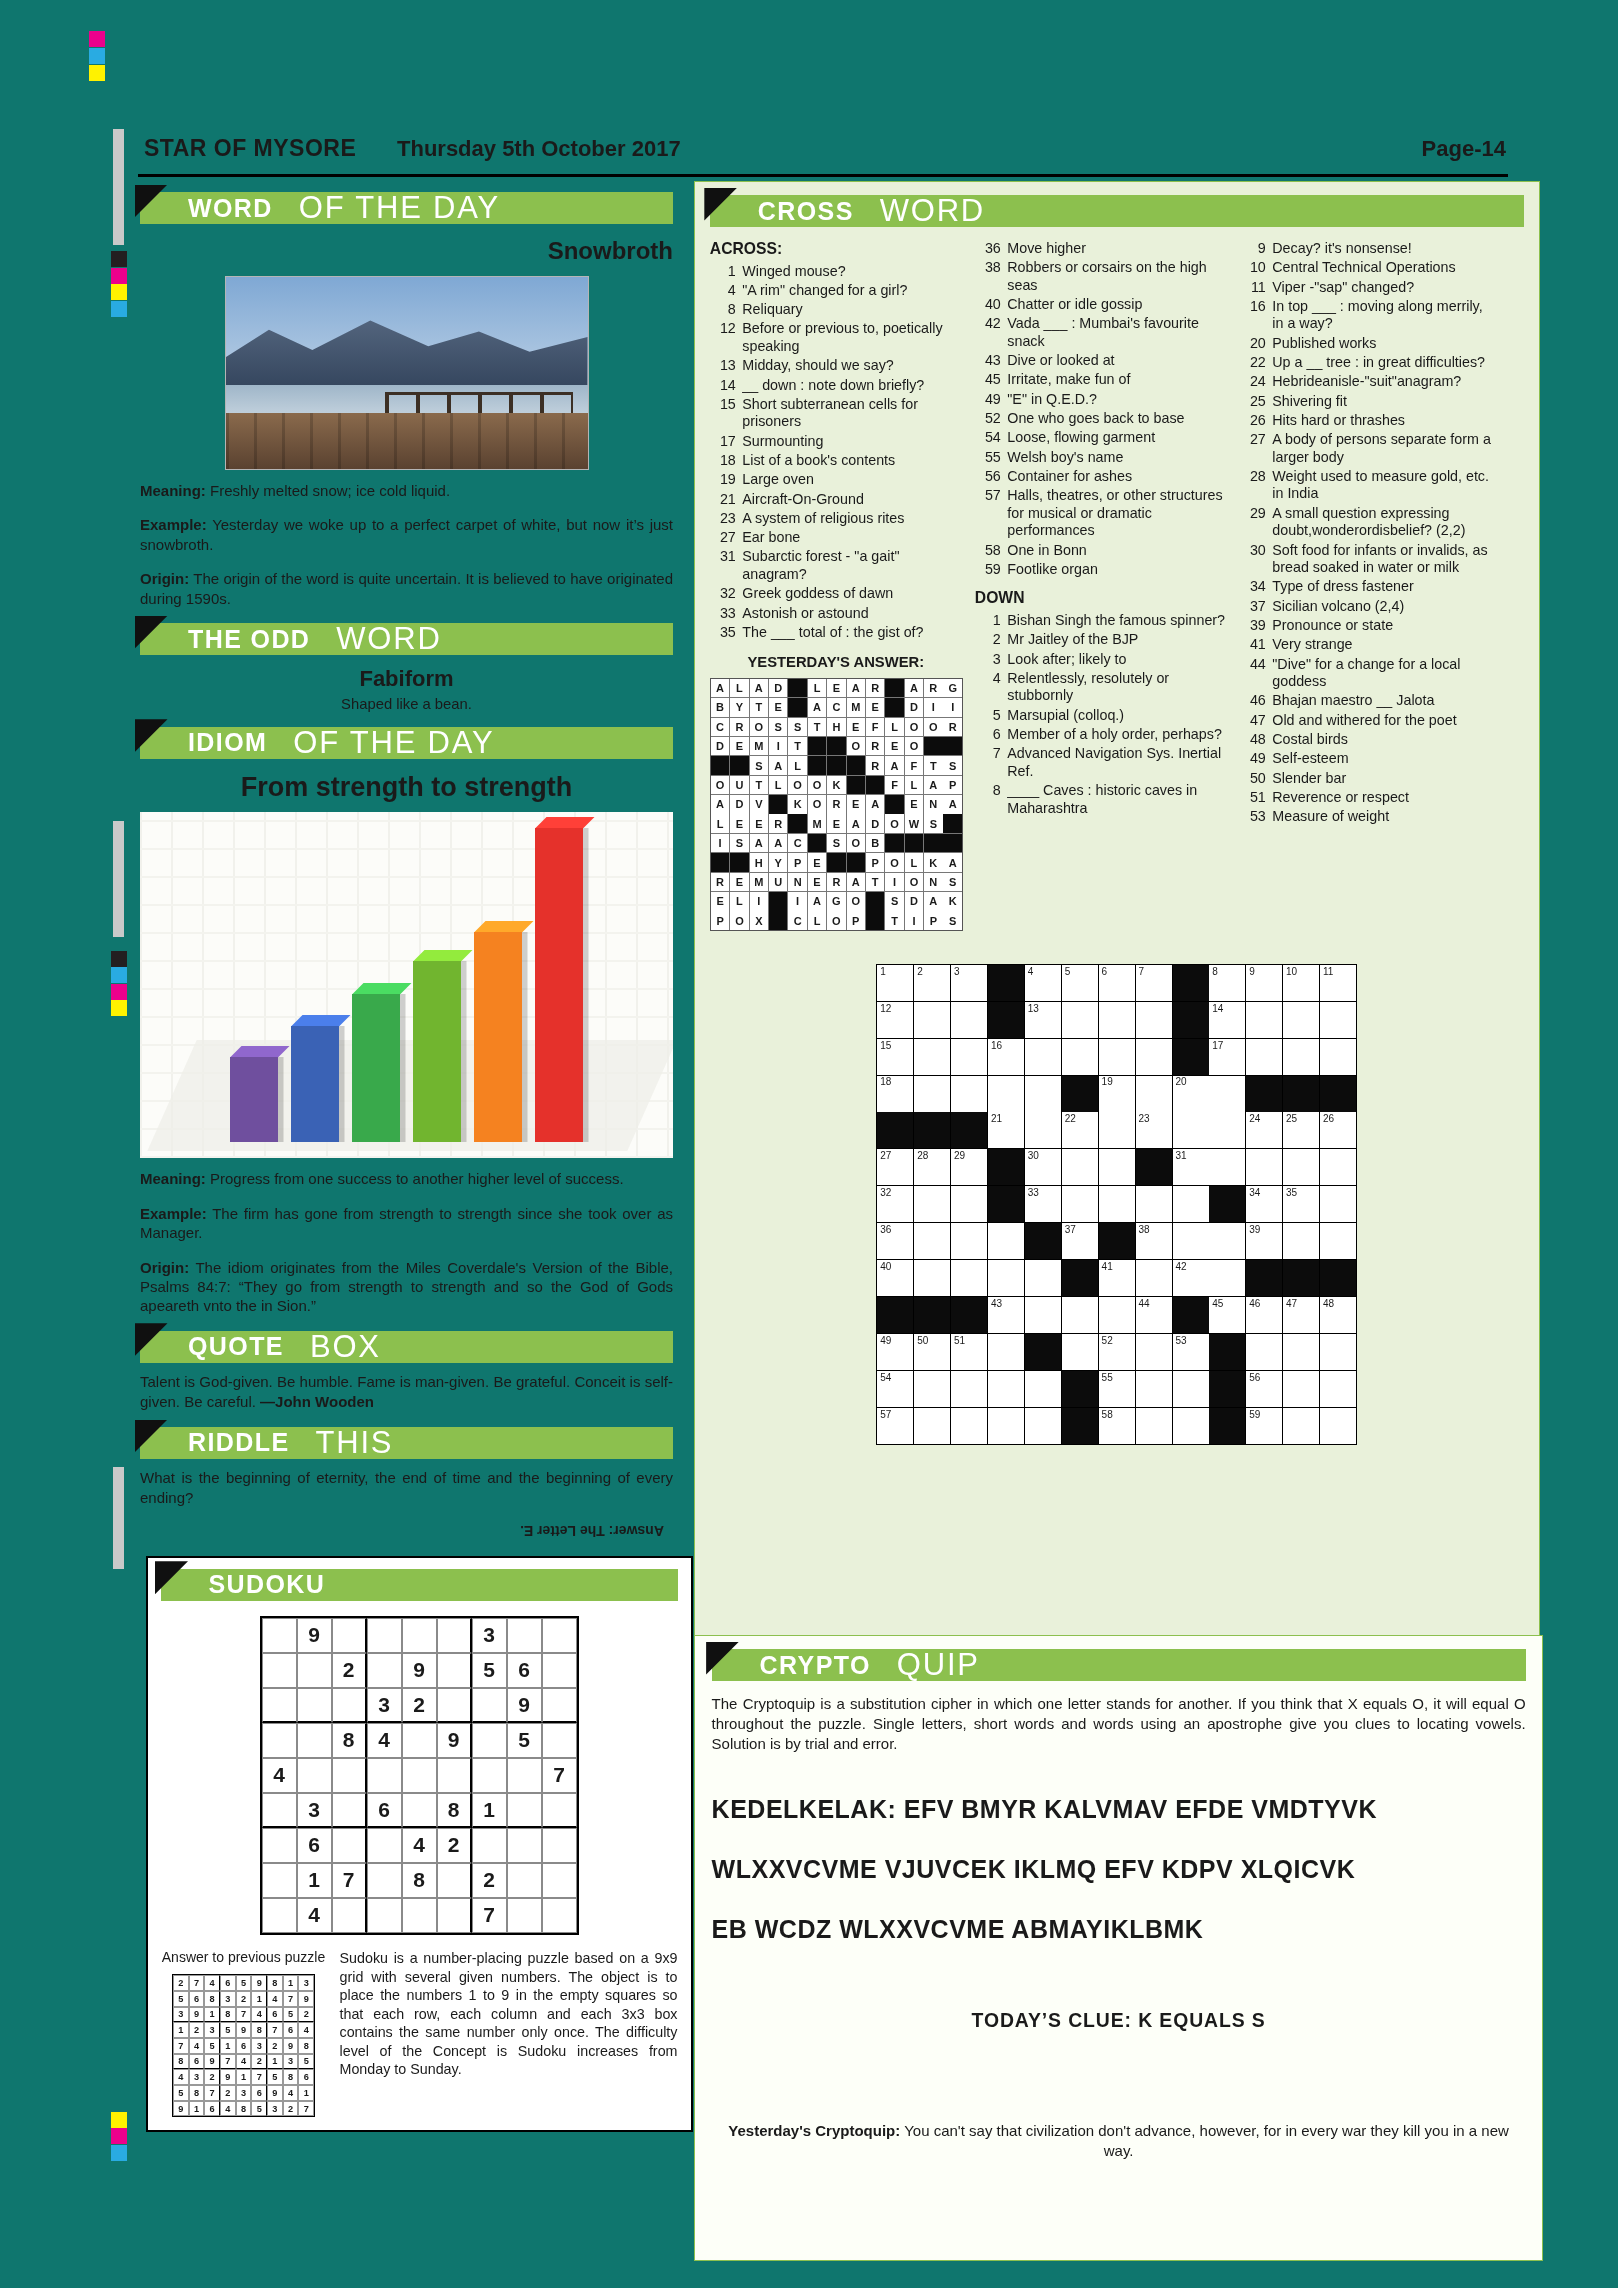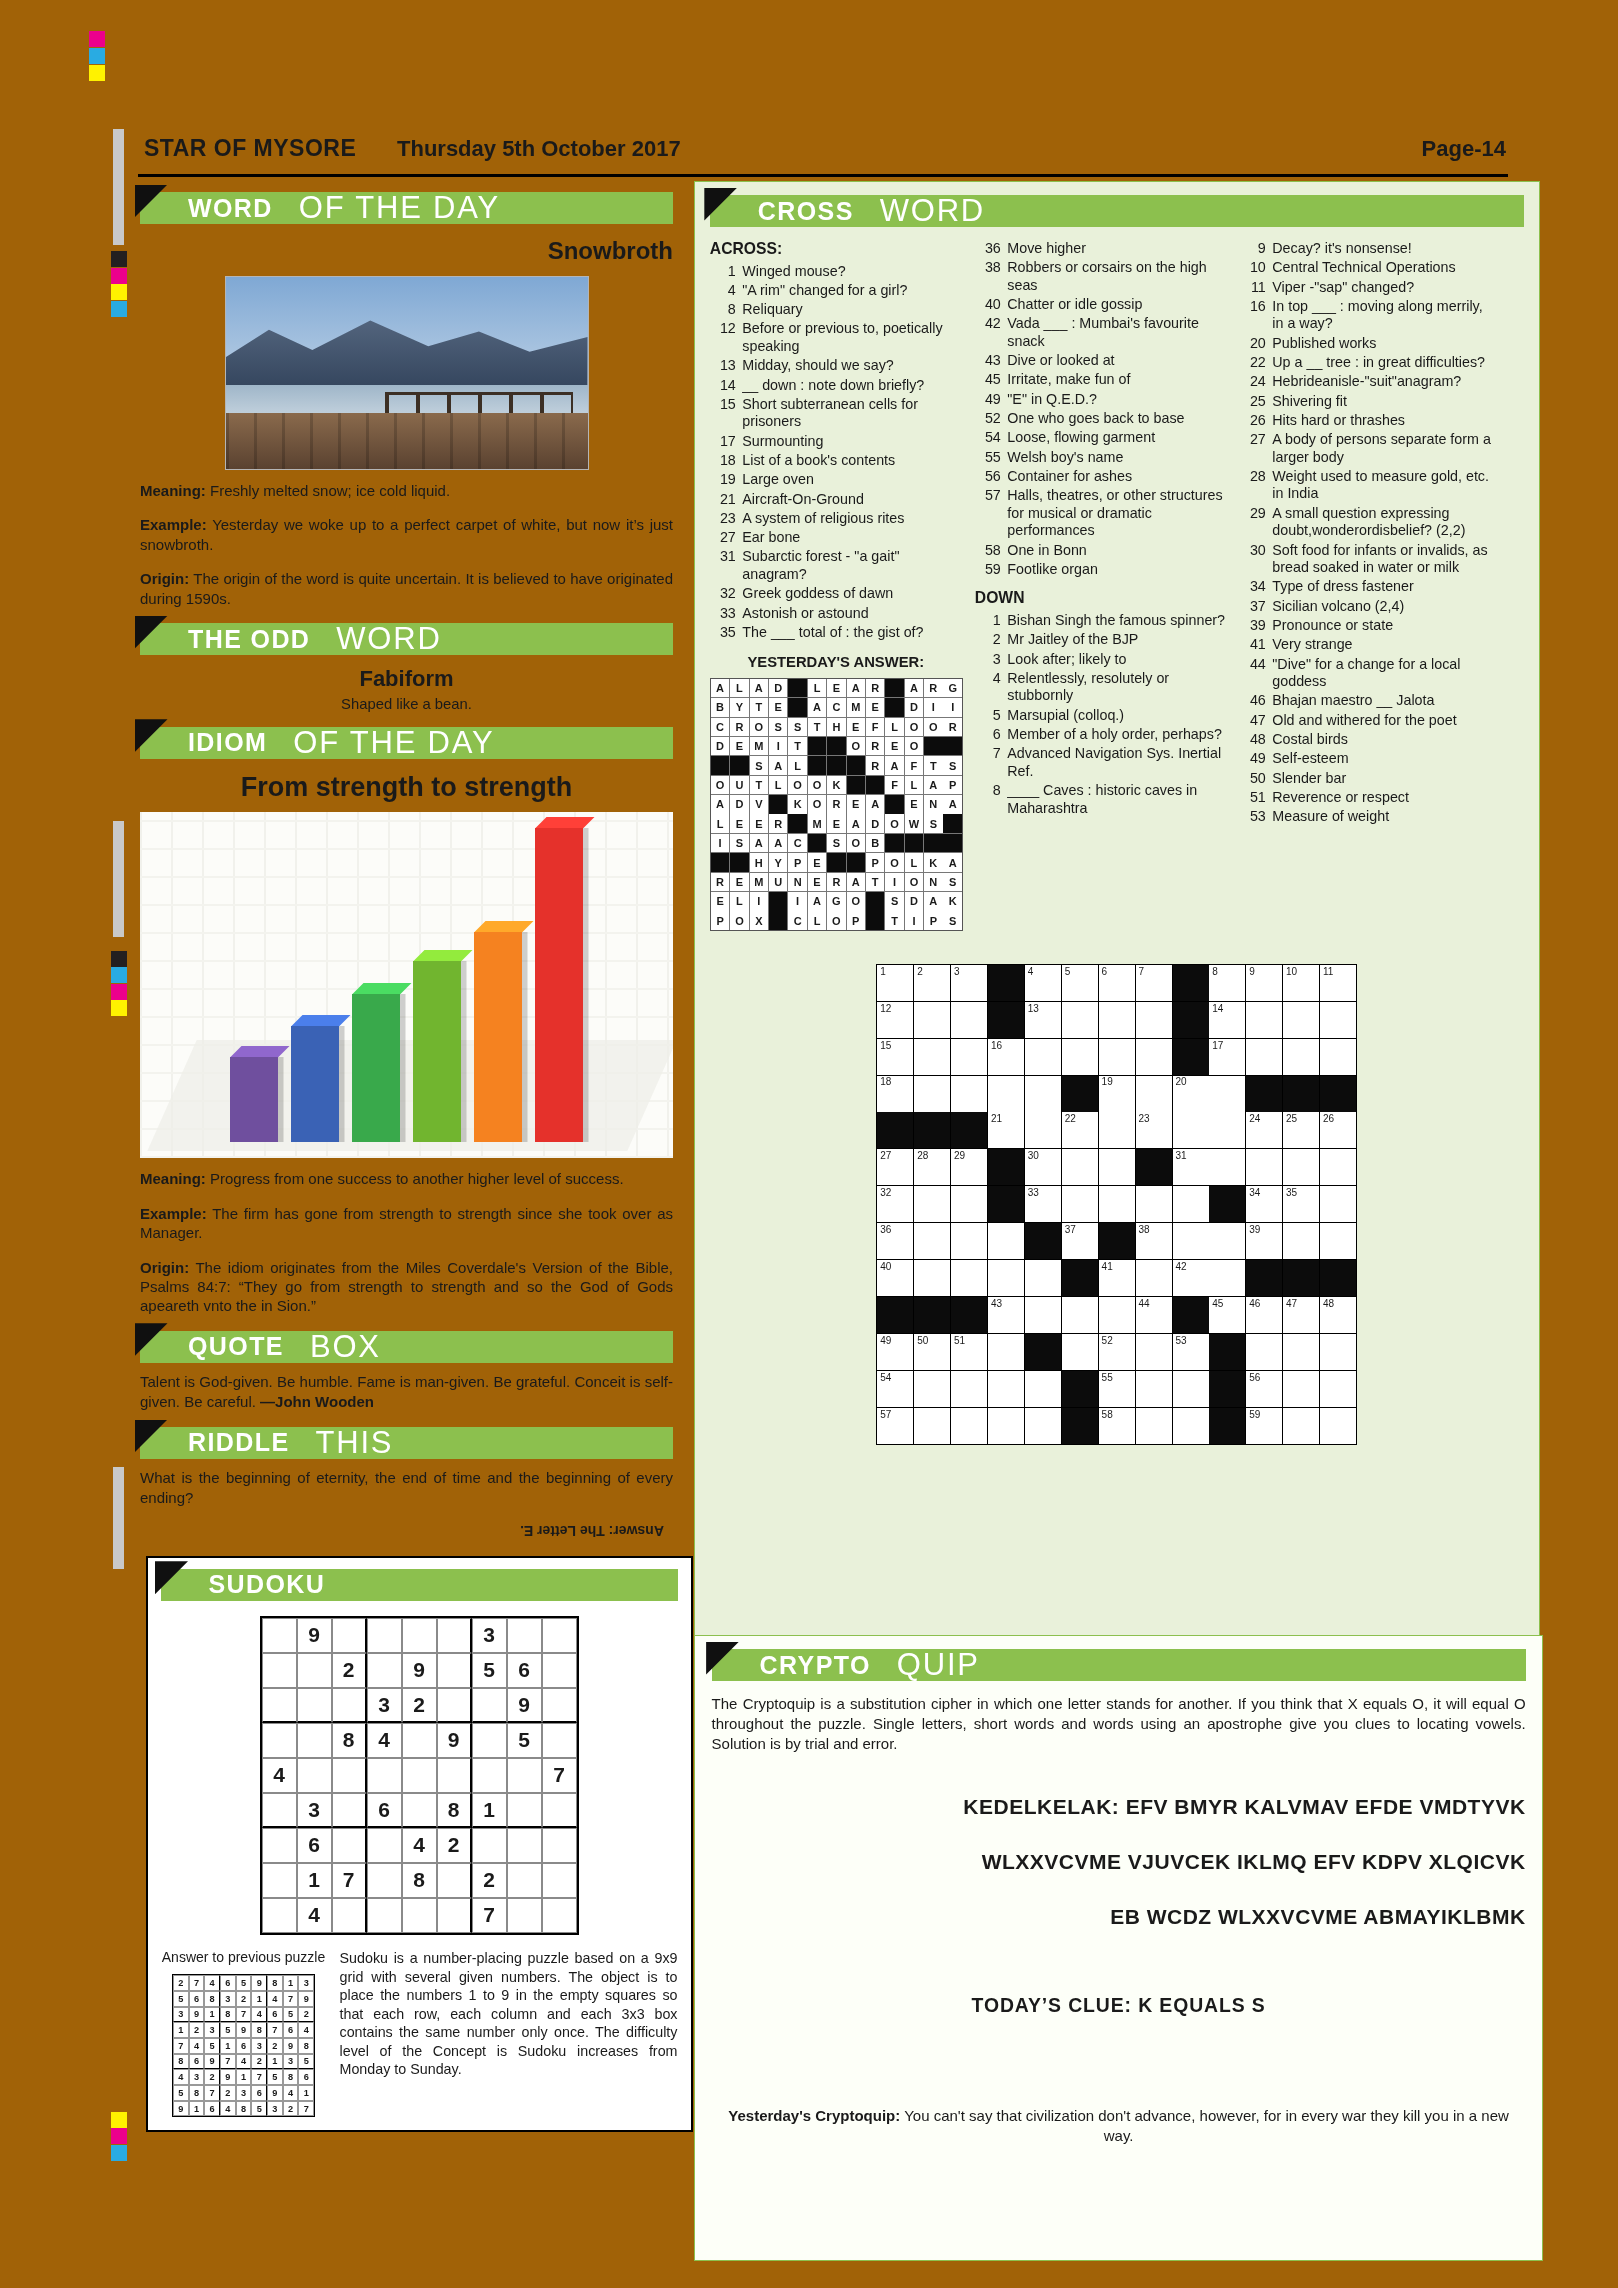--- a/index.html
+++ b/index.html
@@ -1,16 +1,16 @@
 <!DOCTYPE html>
 <html style="font-size:14.8px"><head>
 <meta charset="utf-8">
 <style>
   html,body{margin:0;padding:0;background:#f0f0f0}
-  .page{position:relative;width:1619px;height:2289px;background:#a16207;margin:0 auto;
+  .page{position:relative;width:1619px;height:2289px;background:#0f766e;margin:0 auto;
         font-family:"Liberation Sans",sans-serif;color:#1a1a1a;overflow:hidden;
         --green:#8cc04e;--paleg:#e9f1da}
   
   .pm{position:absolute;width:15.7px;height:15.7px}
   .railbar{position:absolute;width:11px;background:#c9c9c9}
   
   .masthead{position:absolute;left:144px;top:135px;font-size:23px;font-weight:bold;letter-spacing:0.5px}
   .dateline{position:absolute;left:397px;top:136px;font-size:22px;font-weight:bold}
   .pageno{position:absolute;right:113px;top:136px;font-size:22px;font-weight:bold}
   .hrule{position:absolute;left:138px;right:111px;top:174px;height:2.8px;background:#000}
@@ -77,21 +77,21 @@
   .xgridwrap{margin:33px auto 0;width:fit-content}
   .xgrid{display:grid;grid-template-columns:repeat(13,36px);grid-auto-rows:36px;gap:0.9px;background:#000;
          border:1.8px solid #000;width:fit-content}
   .xc{background:#fff;position:relative}
   .xc.bk{background:#0c0c0c}
   .xnum{position:absolute;top:0.9px;left:2.8px;font-size:10px}
   
   .qpanel{position:absolute;left:694px;top:1635px;width:814px;height:598px;background:#fdfff8;
           border:1.8px solid var(--green);padding:13px 16.6px;overflow:hidden}
   .qintro{font-size:15px;line-height:20px;text-align:justify;margin-top:13px}
-  .cipher{text-align:right;font-weight:bold;font-size:21px;letter-spacing:0.5px}
+  .cipher{text-align:left;font-weight:bold;font-size:25px;letter-spacing:0.5px}
   .cl1{margin-top:41px}.cl2{margin-top:31px}.cl3{margin-top:31px}
   .todayclue{text-align:center;font-weight:bold;font-size:19.4px;margin-top:65px;letter-spacing:0.9px}
   .ycrypt{text-align:center;font-size:15px;line-height:20px;margin-top:89px}
   .ycrypt b{font-weight:bold}
 </style>
 </head>
 <body>
 
 <div class="page">
 

